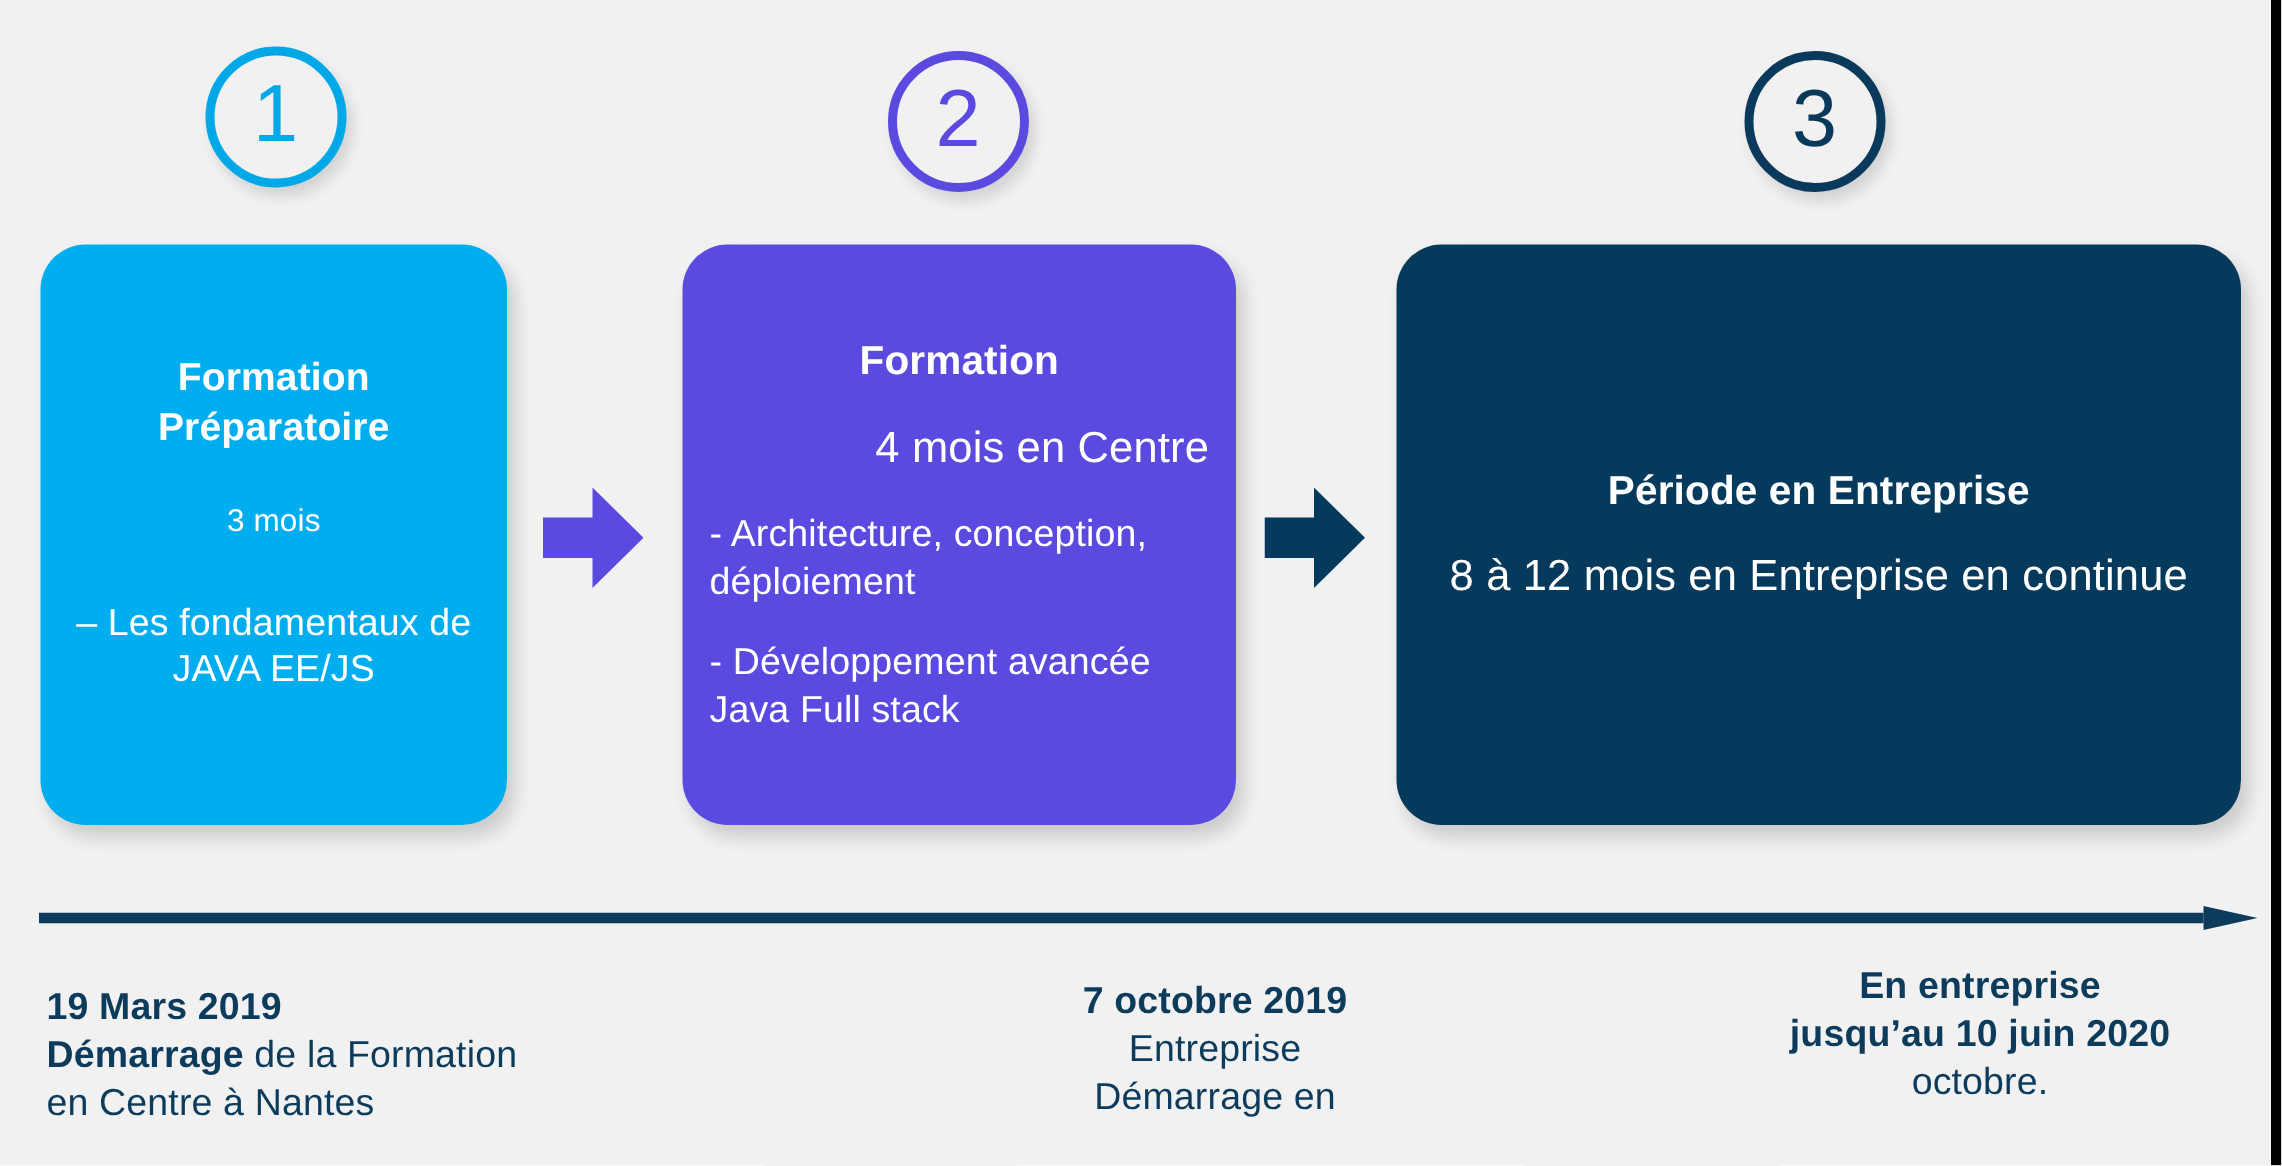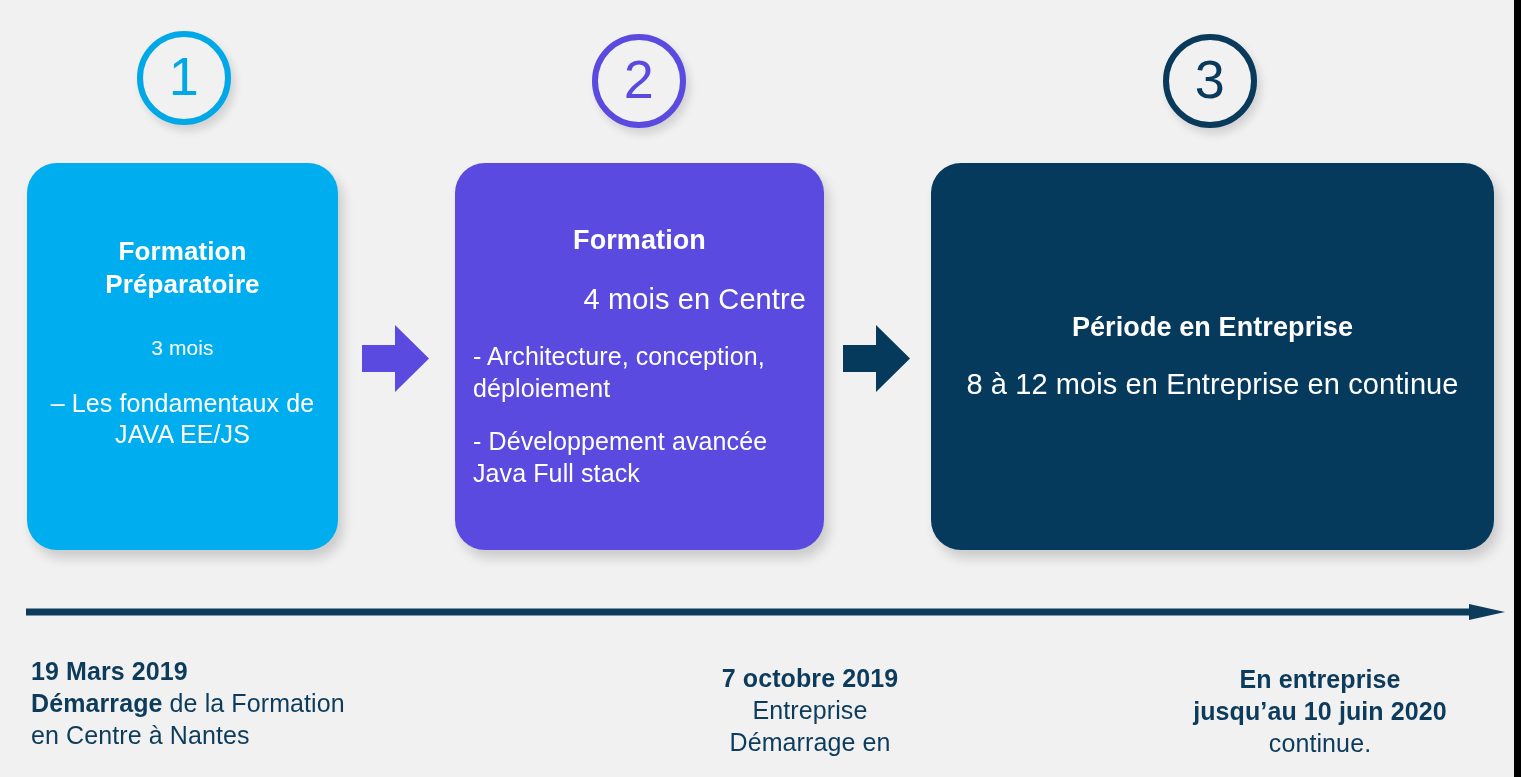--- a/index.html
+++ b/index.html
@@ -109,21 +109,21 @@
     line-height: 1.22;
     margin: 0;
     letter-spacing: 0.1px;
   }
   .left-align { text-align: left; }
 
   #card-1 .card-title { font-size: 26px; }
   #card-1 .gap-1 { height: 34px; }
   #card-1 .card-sub { font-size: 21px; }
   #card-1 .gap-2 { height: 28px; }
-  #card-1 .card-bullet { font-size: 25px; line-height: 1.25; }
+  #card-1 .card-bullet { font-size: 25px; line-height: 1.25; margin-top: 12px; }
 
   #card-2 .card-title { font-size: 27px; }
   #card-2 .gap-1 { height: 25px; }
   #card-2 .card-sub { font-size: 29px; text-align: right; }
   #card-2 .gap-2 { height: 24px; }
   #card-2 .card-bullet { font-size: 25px; line-height: 1.26; }
   #card-2 .gap-3 { height: 22px; }
 
   #card-3 .card-title { font-size: 27px; }
   #card-3 .gap-1 { height: 22px; }
@@ -162,22 +162,22 @@
     font-weight: 700;
     font-size: 25px;
     letter-spacing: 0.1px;
   }
   .tl-normal {
     font-weight: 400;
     font-size: 25px;
     letter-spacing: 0.1px;
   }
   #tl-1 { left: 31px; top: 16px; text-align: left; width: 420px; }
-  #tl-2 { left: 620px; top: 23px; text-align: center; width: 380px; }
-  #tl-3 { left: 1120px; top: 24px; text-align: center; width: 400px; }
+  #tl-2 { left: 620px; top: 12px; text-align: center; width: 380px; }
+  #tl-3 { left: 1120px; top: 2px; text-align: center; width: 400px; }
 </style>
 </head>
 <body>
 
 <div class="canvas">
 
   <div class="step-circle" id="circle-1">
     <span class="num">1</span>
   </div>
   <div class="step-circle" id="circle-2">
@@ -241,20 +241,20 @@
 
     <div class="tl-item" id="tl-2">
       <div class="tl-strong">7 octobre 2019</div>
       <div class="tl-normal">Entreprise</div>
       <div class="tl-normal">Démarrage en</div>
     </div>
 
     <div class="tl-item" id="tl-3">
       <div class="tl-strong">En entreprise</div>
       <div class="tl-strong">jusqu’au 10 juin 2020</div>
-      <div class="tl-normal">continue.</div>
+      <div class="tl-normal">octobre.</div>
     </div>
 
   </div>
 
   <div class="edge-strip"></div>
 
 </div>
 
 </body></html>

